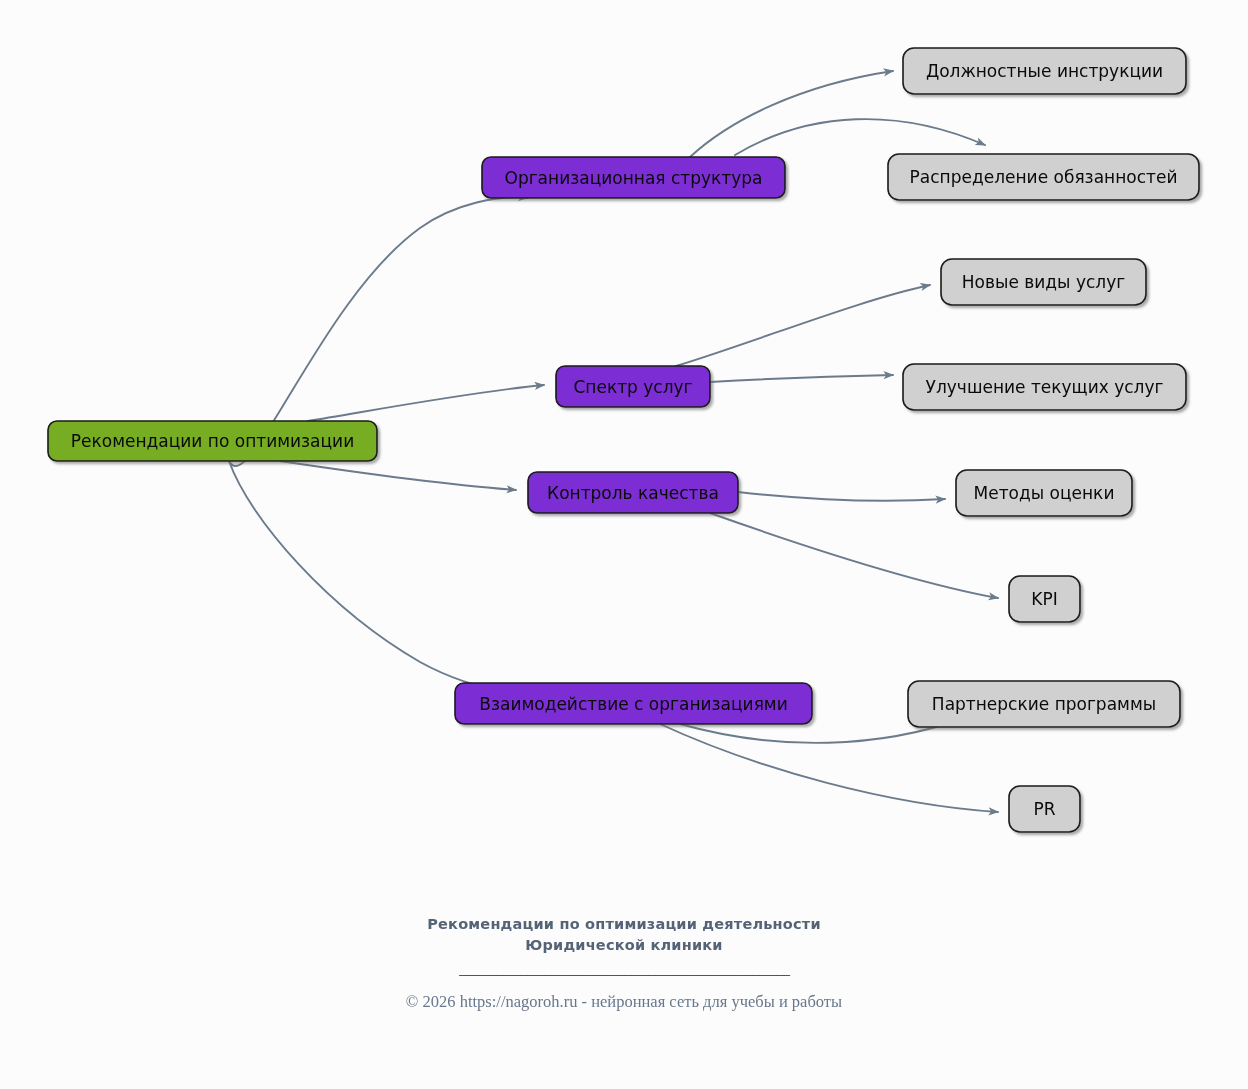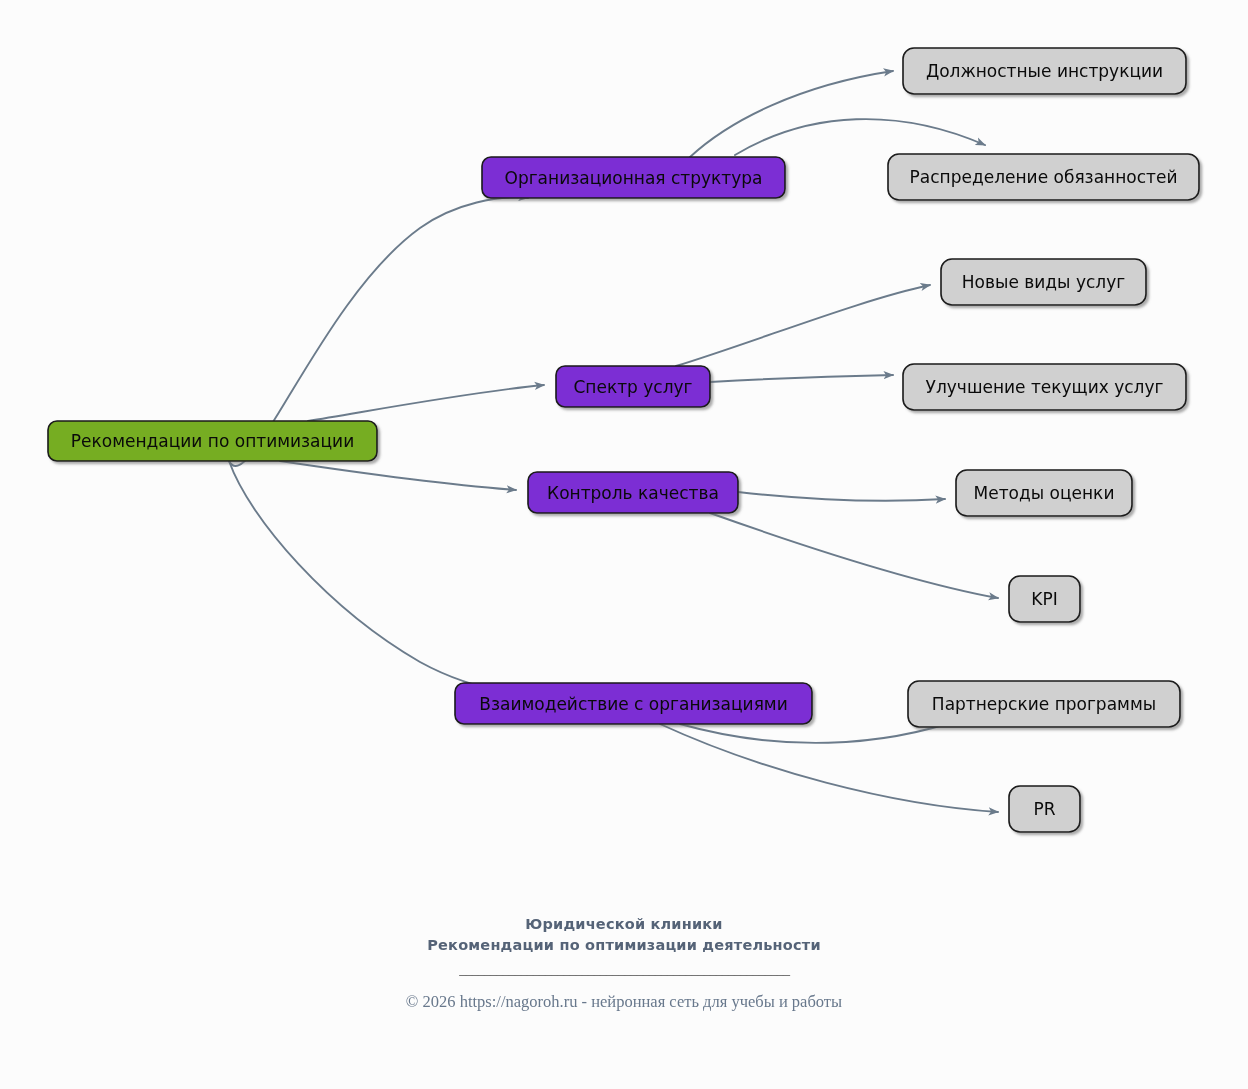--- a/index.html
+++ b/index.html
@@ -50,21 +50,21 @@
     top: 914px;
     font-size: 14.5px;
     font-weight: bold;
     color: #556377;
     line-height: 1.45;
     letter-spacing: 0.2px;
   }
   .footer-rule {
     top: 958px;
     font-size: 15px;
-    color: #737373;
+    color: #0369a1;
     letter-spacing: -1.4px;
     overflow: hidden;
     white-space: nowrap;
   }
   .footer-copy {
     top: 992px;
     font-size: 16.5px;
     color: #68788c;
     font-family: Liberation Serif, serif;
   }
@@ -146,17 +146,17 @@
         <text class="node-label" x="1044" y="705">Партнерские программы</text>
       </g>
       <g>
         <rect class="node-rect" x="1009" y="786" width="71" height="46" rx="11" ry="11" fill="#d0d0d0" filter="url(#nodeshadow)"></rect>
         <text class="node-label" x="1044.5" y="810">PR</text>
       </g>
     </g>
 </svg>
 
 <div class="footer footer-title">
+  <div>Рекомендации по оптимизации деятельности</div>
   <div>Юридической клиники</div>
-  <div>Рекомендации по оптимизации деятельности</div>
 </div>
 <div class="footer footer-rule">______________________________________________________</div>
 <div class="footer footer-copy">© 2026 https://nagoroh.ru - нейронная сеть для учебы и работы</div>
 
 </body></html>

